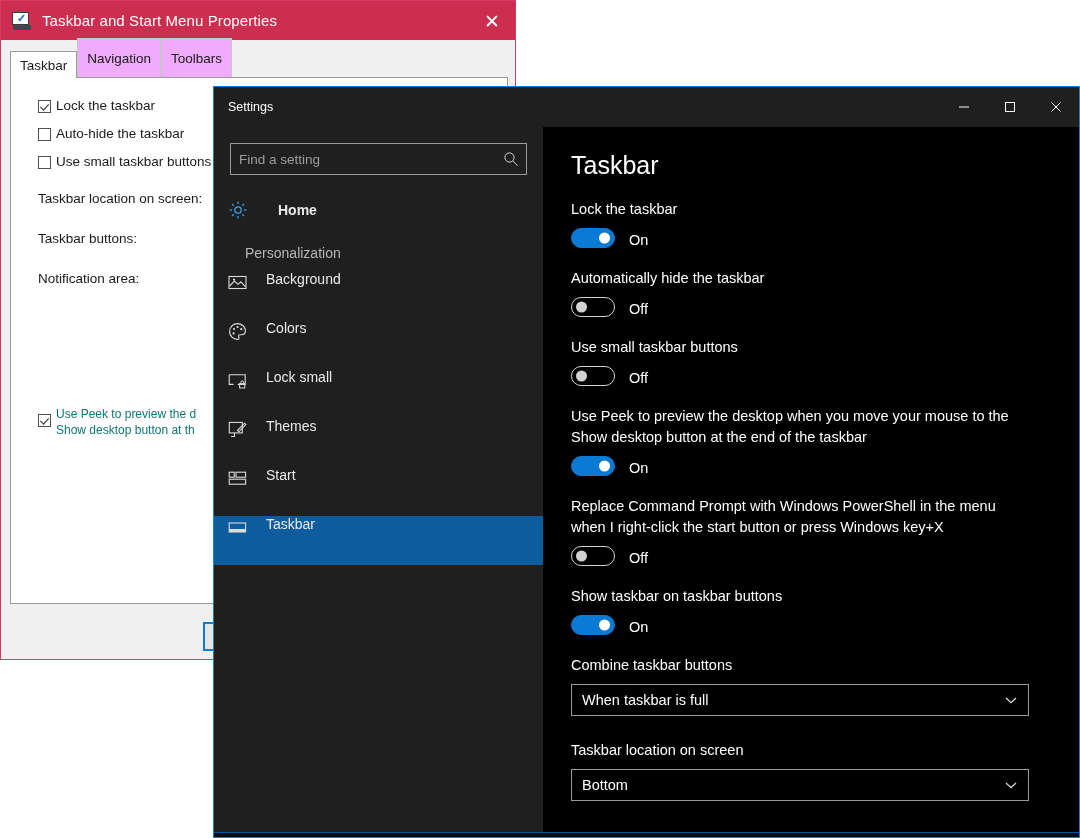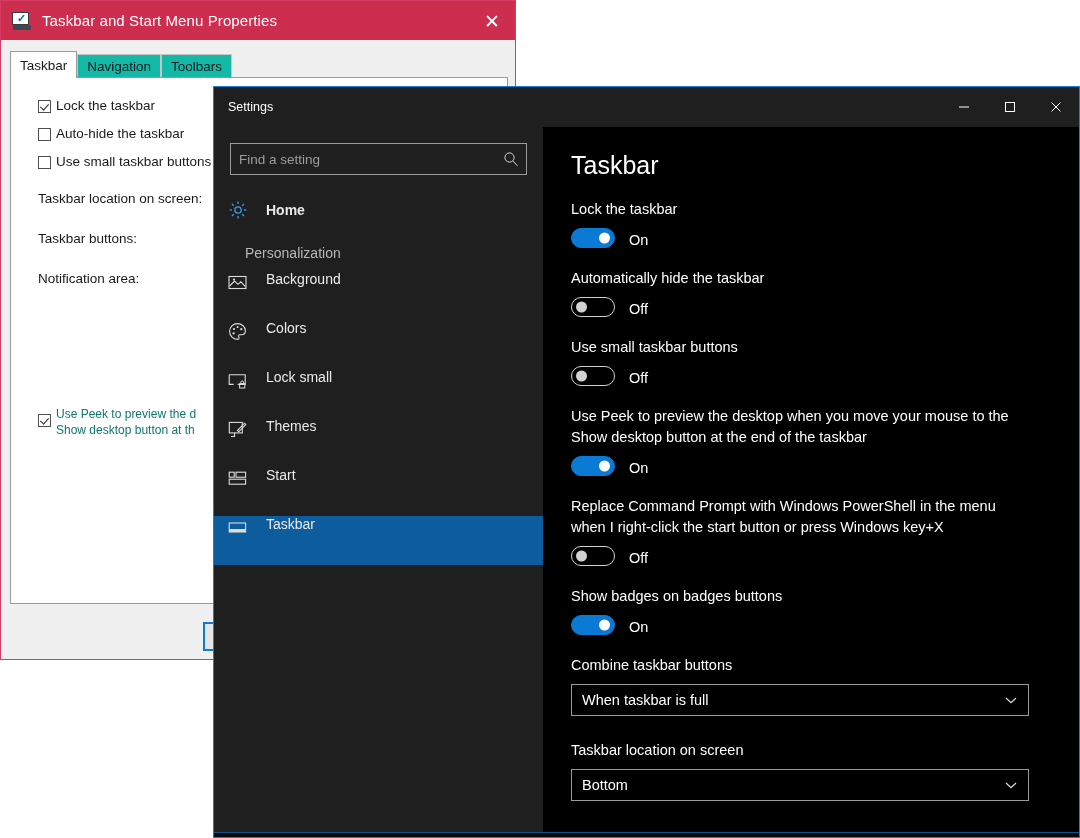--- a/index.html
+++ b/index.html
@@ -92,25 +92,25 @@
   #tabstrip {
     position: absolute;
     left: 9px;
     top: 50px;
     width: 498px;
     height: 27px;
     display: flex;
     align-items: flex-end;
   }
   .tab {
-    height: 24px;
+    height: 40px;
     padding: 0 9px;
     font-size: 13.5px;
     color: #1a1a1a;
-    background: #14b8a6;
+    background: #f0abfc;
     border: 1px solid #c6c6c6;
     border-bottom: none;
     display: flex;
     align-items: center;
     box-sizing: border-box;
     cursor: pointer;
   }
   .tab.active {
     height: 27px;
     background: #ffffff;
@@ -295,20 +295,21 @@
     display: flex;
     align-items: center;
     padding-left: 14px;
     cursor: pointer;
     color: #e9e9e9;
     font-size: 14px;
   }
   #nav-home {
     margin-top: 18px;
     font-weight: bold;
+    gap: 12px;
   }
   .nav-icon {
     width: 26px;
     height: 22px;
     margin-right: 12px;
     display: flex;
     align-items: center;
     justify-content: flex-start;
     flex: none;
     color: #dcdcdc;
@@ -644,21 +645,21 @@
           <div class="setting-label">Replace Command Prompt with Windows PowerShell in the menu when I right-click the start button or press Windows key+X</div>
           <div class="toggle-row">
             <div class="toggle off">
                 <span class="knob"></span>
               </div>
             <span class="toggle-state">Off</span>
           </div>
         </div>
 
         <div class="block">
-          <div class="setting-label">Show badges on badges buttons</div>
+          <div class="setting-label">Show taskbar on taskbar buttons</div>
           <div class="toggle-row">
             <div class="toggle on">
                 <span class="knob"></span>
               </div>
             <span class="toggle-state">On</span>
           </div>
         </div>
 
         <div class="block">
           <div class="setting-label">Combine taskbar buttons</div>

